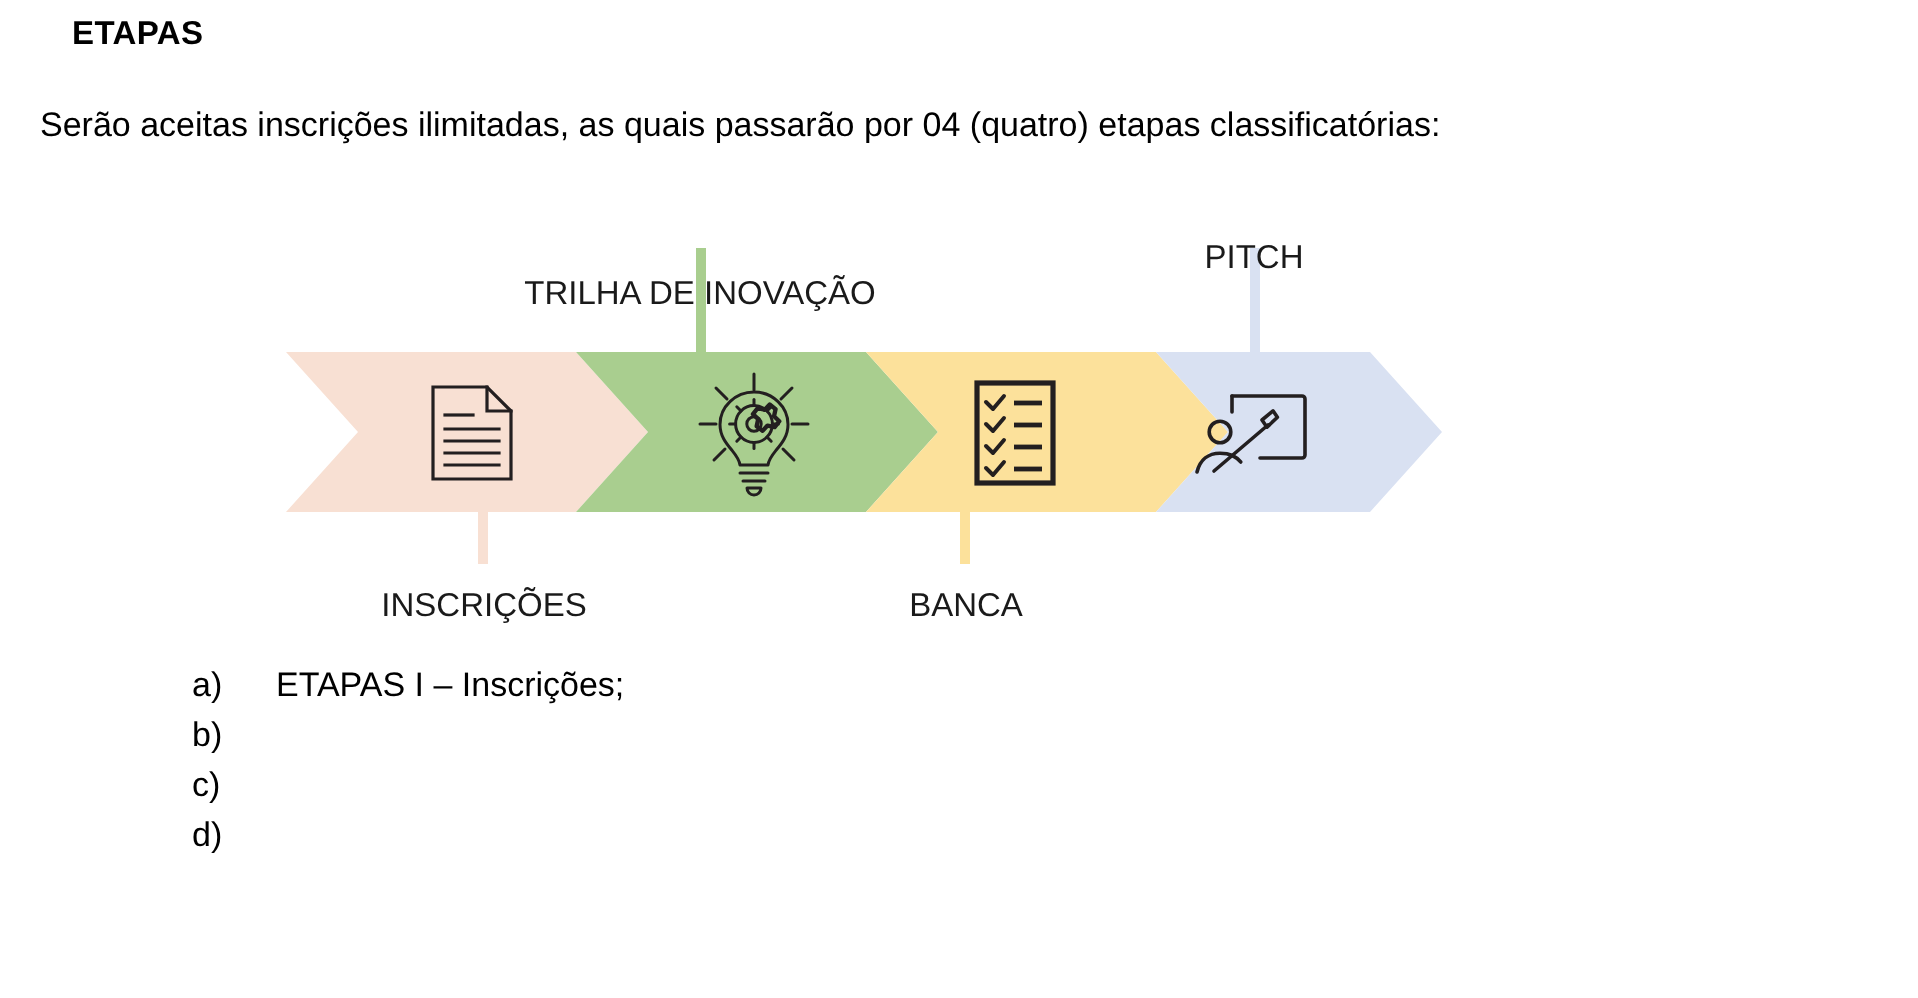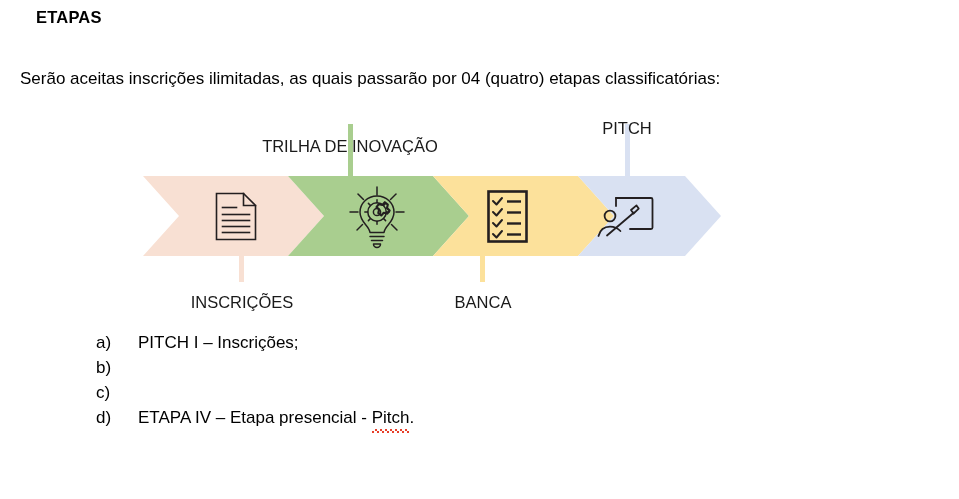--- a/index.html
+++ b/index.html
@@ -24,21 +24,21 @@
     left: 20px;
     top: 8px;
     font-size: 16.5px;
     font-weight: bold;
     letter-spacing: 0.2px;
     margin-left: 16px;
   }
   .doc-intro {
     position: absolute;
     left: 20px;
-    top: 69px;
+    top: 53px;
     font-size: 17px;
     white-space: nowrap;
   }
 
   
   .process-diagram {
     position: absolute;
     left: 0;
     top: 100px;
     width: 959px;
@@ -190,25 +190,24 @@
     <text class="stage-label" x="350" y="52" text-anchor="middle">TRILHA DE INOVAÇÃO</text>
     <text class="stage-label" x="627" y="34" text-anchor="middle">PITCH</text>
     <text class="stage-label" x="242" y="208" text-anchor="middle">INSCRIÇÕES</text>
     <text class="stage-label" x="483" y="208" text-anchor="middle">BANCA</text>
   </svg>
 </div>
 
 <div class="etapa-list">
   <div class="etapa-item">
     <span class="etapa-marker">a)</span>
-    <span class="etapa-text">PITCH I – Inscrições;</span>
+    <span class="etapa-text">ETAPAS I – Inscrições;</span>
   </div>
   <div class="etapa-item">
     <span class="etapa-marker">b)</span>
   </div>
   <div class="etapa-item">
     <span class="etapa-marker">c)</span>
   </div>
   <div class="etapa-item">
     <span class="etapa-marker">d)</span>
-    <span class="etapa-text"><span>ETAPA IV – Etapa presencial - </span><span class="spell-error">Pitch</span><span>.</span></span>
   </div>
 </div>
 
 </body></html>

